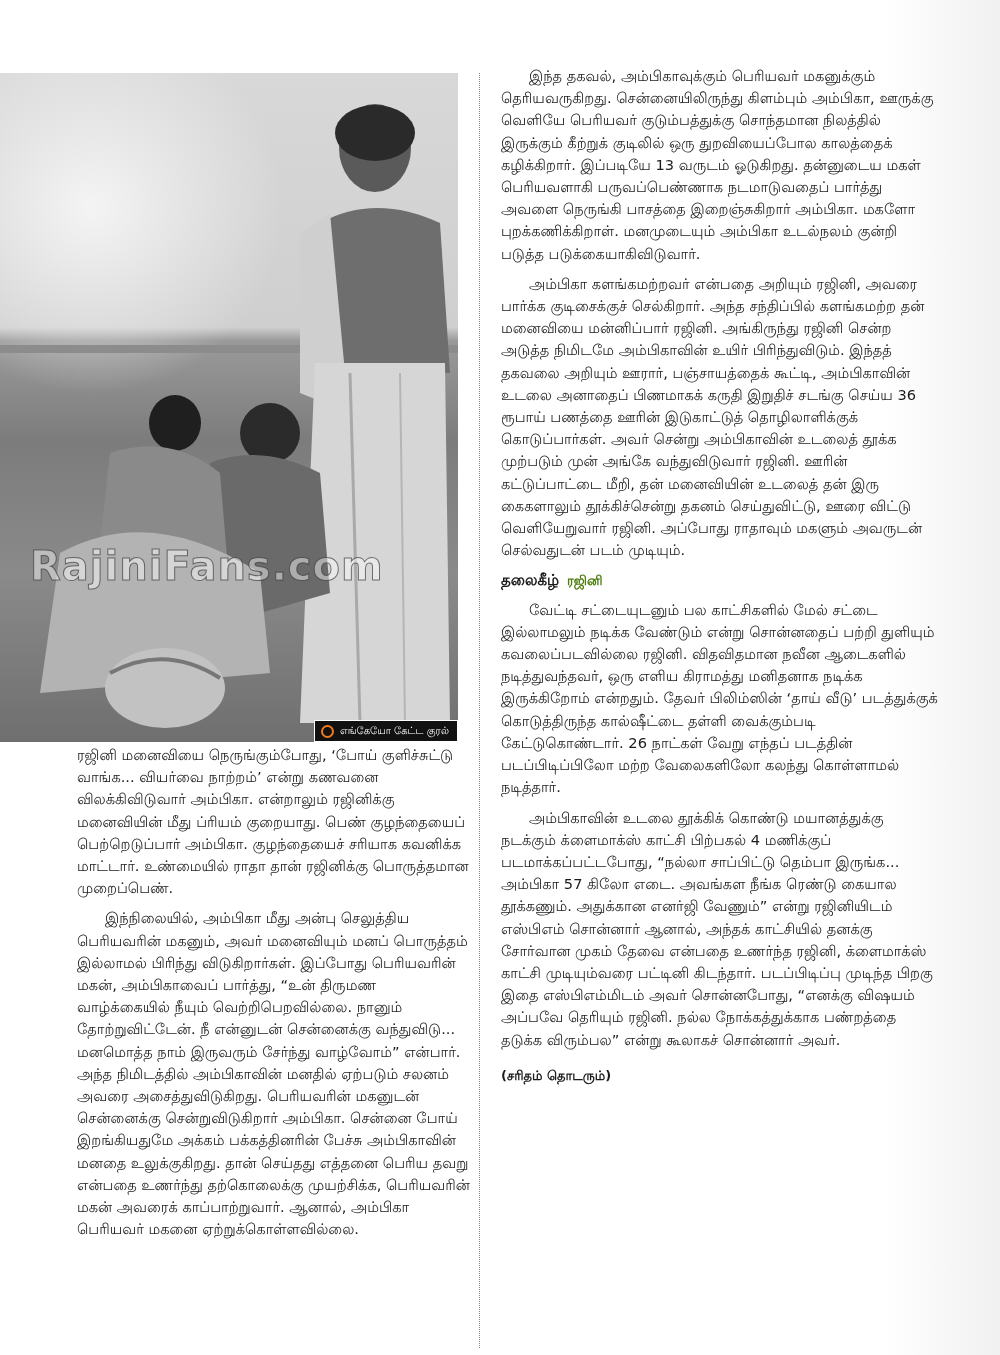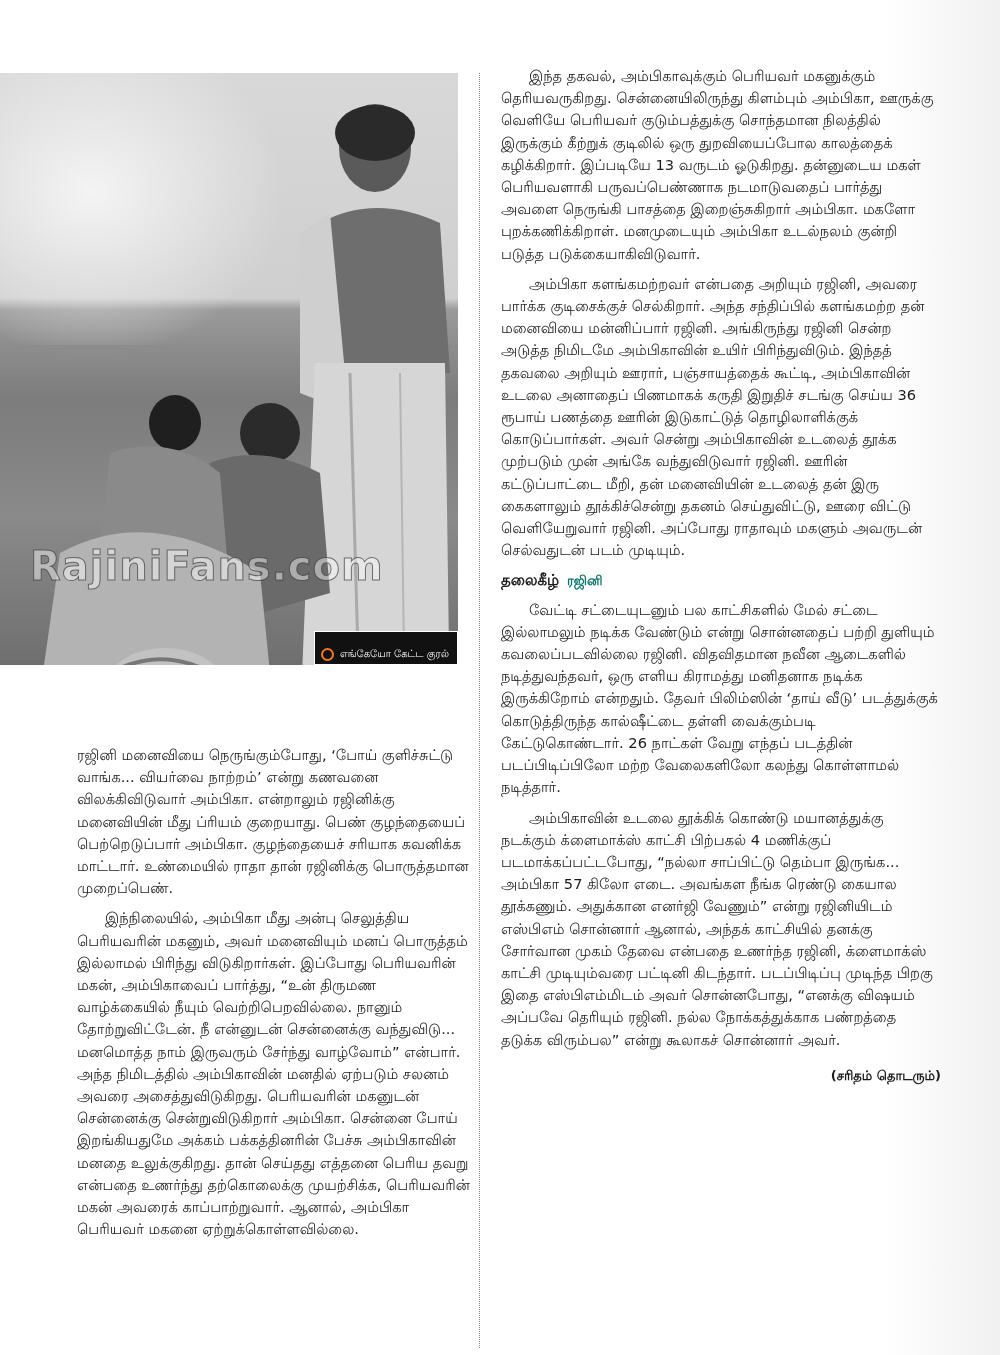--- a/index.html
+++ b/index.html
@@ -2,52 +2,52 @@
 <html><head>
 <meta charset="utf-8">
 <style>
   html, body { margin: 0; padding: 0; }
   body {
     width: 1000px; height: 1355px; position: relative; overflow: hidden;
     background: linear-gradient(to right, #ffffff 0%, #ffffff 88%, #f1f1f1 100%);
     font-family: "DejaVu Sans", sans-serif; color: #1a1a1a;
   }
   .photo {
-    position: absolute; left: 0; top: 73px; width: 458px; height: 592px;
+    position: absolute; left: 0; top: 73px; width: 458px; height: 669px;
     background:
       radial-gradient(ellipse 60% 40% at 20% 20%, #f4f4f4 0%, rgba(240,240,240,0) 70%),
       linear-gradient(to bottom, #d8d8d8 0%, #cfcfcf 38%, #9a9a9a 40%, #7c7c7c 55%, #8a8a8a 75%, #6f6f6f 100%);
     overflow: hidden;
   }
   .photo svg { position: absolute; left: 0; top: 0; }
   .watermark {
     position: absolute; left: 30px; top: 470px; font-size: 40px; font-weight: bold;
     color: rgba(255,255,255,0.45); -webkit-text-stroke: 1px rgba(60,60,60,0.7);
     letter-spacing: 1px; font-family: "DejaVu Sans", sans-serif;
   }
   .caption {
-    position: absolute; right: 0; bottom: 0; height: 20px; padding: 12px 8px 0 6px;
+    position: absolute; right: 0; bottom: 0; height: 20px; padding: 0 8px 0 6px;
     background: #111; color: #fff; display: flex; align-items: center; gap: 6px;
     font-size: 10px; border: 1px solid #fff;
   }
   .caption .ring { width: 9px; height: 9px; border: 2px solid #f07a1c; border-radius: 50%; }
   .divider {
     position: absolute; left: 479px; top: 73px; height: 1275px; width: 0;
     border-left: 1px dotted #888;
   }
   .col {
     position: absolute; font-size: 14.6px; line-height: 22.2px; color: #1b1b1b;
   }
   .col p { margin: 0 0 8px 0; text-indent: 28px; white-space: pre-line; }
   .col p.noindent { text-indent: 0; }
   .left-col { left: 77px; top: 744px; width: 395px; }
   .right-col { left: 501px; top: 65px; width: 440px; }
   .subhead { font-weight: bold; font-size: 15px; margin: 6px 0 6px 0; }
-  .subhead .accent { color: #0f766e; margin-left: 8px; font-size: 13px; }
-  .footer-right { text-align: right; font-size: 13px; font-weight: bold; margin-top: 14px; padding-right: 0; }
+  .subhead .accent { color: #4d7c0f; margin-left: 8px; font-size: 13px; }
+  .footer-right { font-size: 13px; font-weight: bold; margin-top: 14px; padding-right: 0; }
   .credit { text-align: right; font-size: 11px; margin-top: 6px; }
   .credit b { font-size: 12px; }
 </style>
 </head>
 <body>
 
 <div class="photo">
   <svg width="458" height="677" viewBox="0 0 458 677">
 
     <rect x="0" y="272" width="458" height="8" fill="#8c8c8c"></rect>

